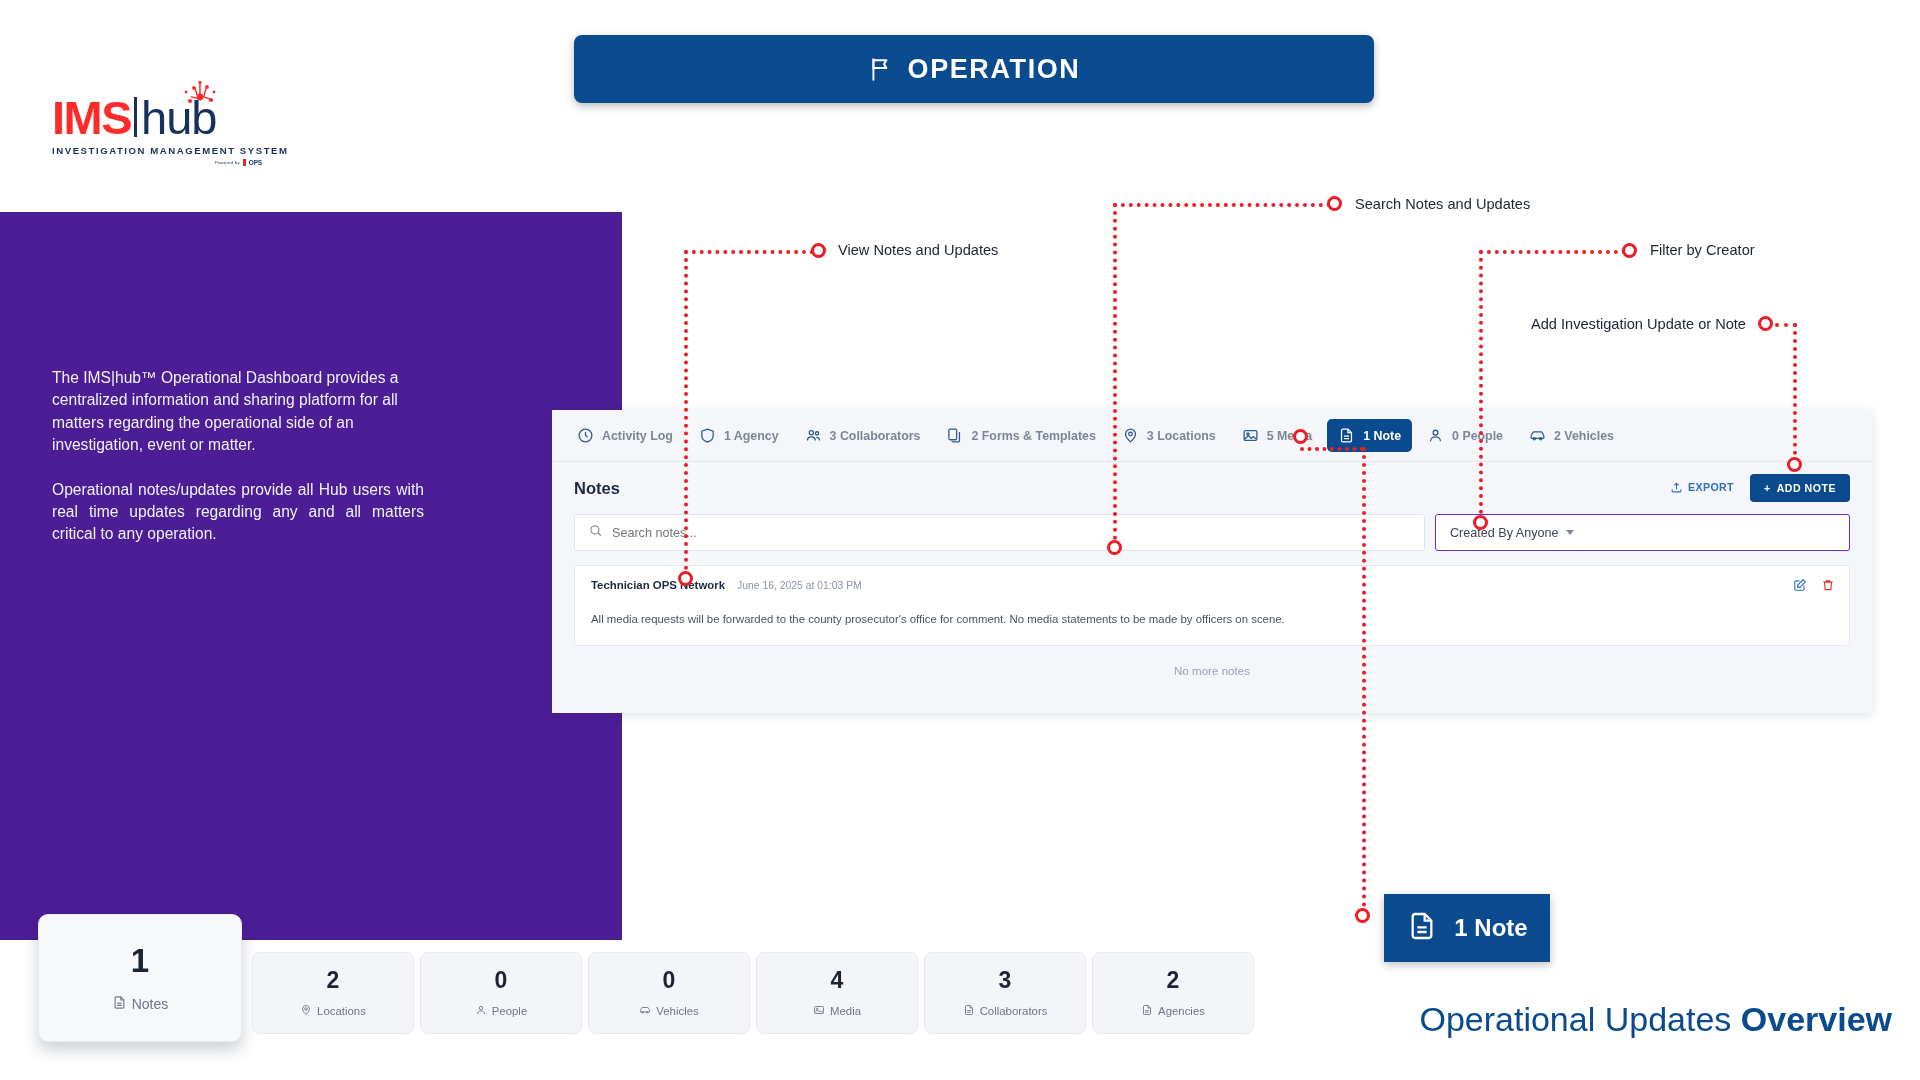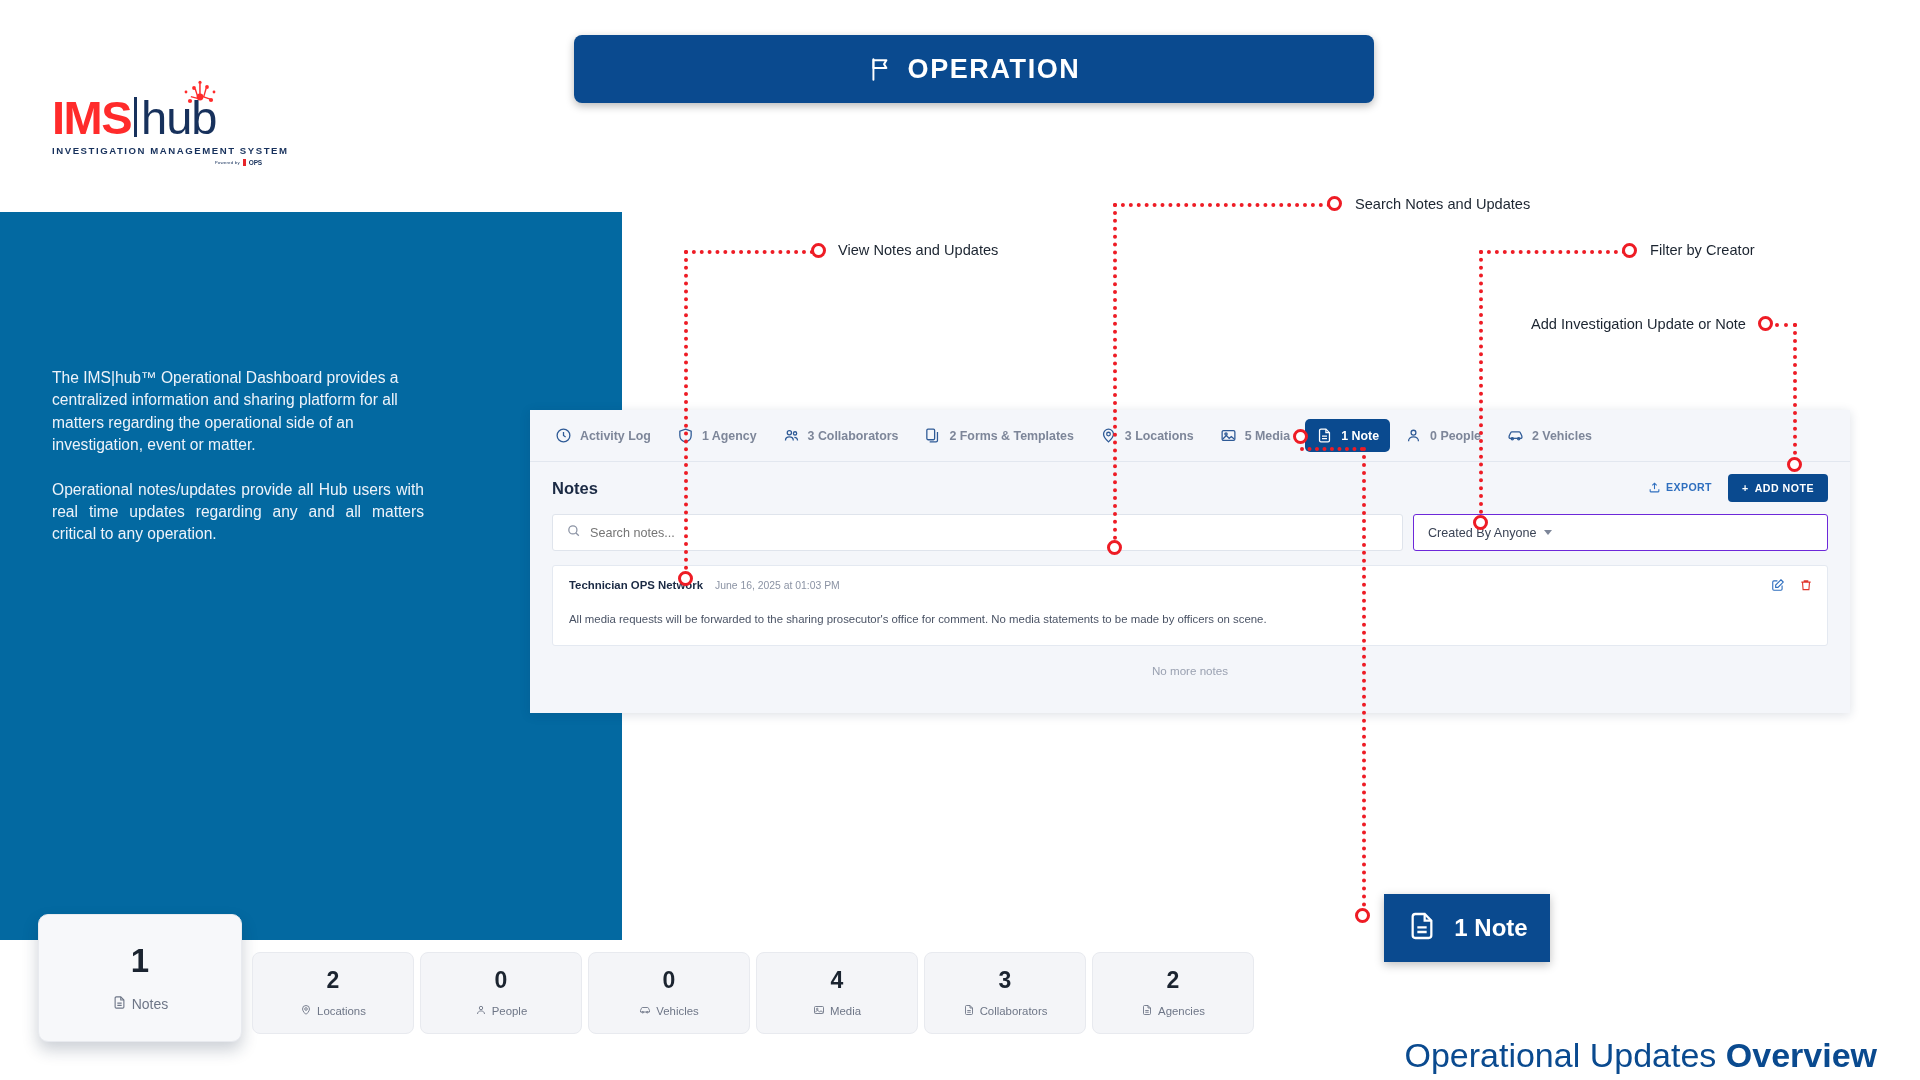--- a/index.html
+++ b/index.html
@@ -42,32 +42,32 @@
   }
   .logo-powered { margin-top: 3px; display: flex; justify-content: flex-end; align-items: center; gap: 3px; }
   .logo-powered .pw { font-size: 4.4px; color: #17315c; letter-spacing: .2px; }
   .logo-powered .ops { font-size: 6.5px; color: #17315c; font-weight: 800; letter-spacing: -.2px; }
   .logo-powered .opsdot { width: 3px; height: 7px; background: #e8252a; display:inline-block; }
 
   
   #blue-panel {
     position: absolute; left: 0; top: 212px;
     width: 622px; height: 728px;
-    background: #0369a1;
+    background: #4c1d95;
   }
   #panel-text { position: absolute; left: 52px; top: 155px; width: 372px; color: #eef3fa; }
   #panel-text p { font-size: 15.6px; line-height: 22.4px; text-align: justify; }
   #panel-text p.p1 { text-align: left; }
   #panel-text p.gap { margin-top: 22px; }
   #panel-bullets { position: absolute; left: 66px; top: 352px; width: 360px; color: #eef3fa; }
   #panel-bullets li { font-size: 15.6px; line-height: 22.4px; margin-left: 20px; text-align: justify; }
 
   
   #app-window {
-    position: absolute; left: 530px; top: 410px;
+    position: absolute; left: 552px; top: 410px;
     width: 1320px; height: 303px;
     background: #f4f6fa;
     box-shadow: 0 2px 10px rgba(20,40,80,.14);
   }
   
   #tab-strip {
     height: 52px; background: #f4f6fa;
     border-bottom: 1px solid #e2e7ef;
     display: flex; align-items: center; padding-left: 14px; gap: 4px;
   }
@@ -164,22 +164,22 @@
   
   #note-callout {
     position: absolute; left: 1384px; top: 894px;
     width: 166px; height: 68px; background: #0a4a8f;
     display: flex; align-items: center; justify-content: center; gap: 16px;
     box-shadow: 0 3px 9px rgba(0,0,0,.25);
   }
   #note-callout svg { width: 32px; height: 32px; color: #fff; }
   #note-callout .cl { color: #fff; font-size: 24px; font-weight: 700; }
   #bottom-title {
-    position: absolute; right: 43px; top: 1000px;
-    font-size: 34px; color: #0a4a8f; white-space: nowrap; margin-top: 36px;
+    position: absolute; right: 28px; top: 1000px;
+    font-size: 34px; color: #0a4a8f; white-space: nowrap;
   }
   #bottom-title .bold { font-weight: 700; }
 
   
   .anno-label {
     position: absolute; font-size: 14.6px; color: #1b2430; white-space: nowrap;
   }
   .dot {
     position: absolute; width: 15px; height: 15px;
     border: 3.2px solid #ee1c25; border-radius: 50%;
@@ -380,21 +380,21 @@
       <span class="caret"></span>
     </div>
   </div>
 
   <div id="note-list">
     <div class="note-card">
       <div class="note-meta">
         <span class="note-author">Technician OPS Network</span>
         <span class="note-date">June 16, 2025 at 01:03 PM</span>
       </div>
-      <div class="note-body">All media requests will be forwarded to the sharing prosecutor's office for comment. No media statements to be made by officers on scene.</div>
+      <div class="note-body">All media requests will be forwarded to the county prosecutor's office for comment. No media statements to be made by officers on scene.</div>
       <div class="note-icons">
         <span>
           <svg class="edit-ic" viewBox="0 0 24 24" fill="none" stroke="currentColor" stroke-width="1.9">
               <path d="M19 13v6a2 2 0 0 1-2 2H5a2 2 0 0 1-2-2V7a2 2 0 0 1 2-2h6"></path>
               <path d="M17 3l4 4-9 9H8v-4z"></path>
             </svg>
         </span>
         <span>
           <svg class="del-ic" viewBox="0 0 24 24" fill="none" stroke="currentColor" stroke-width="1.9">
               <path d="M4 7h16M9 7V5h6v2M6 7l1 13h10l1-13"></path>

